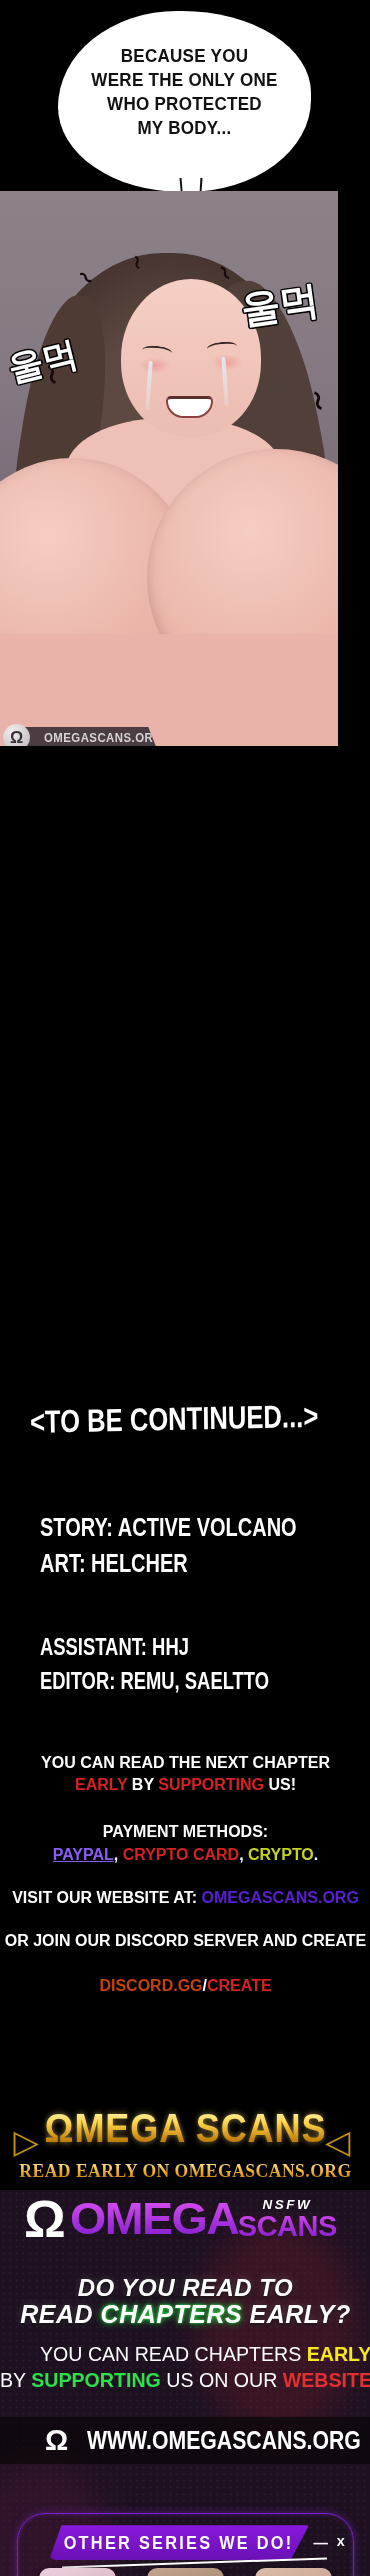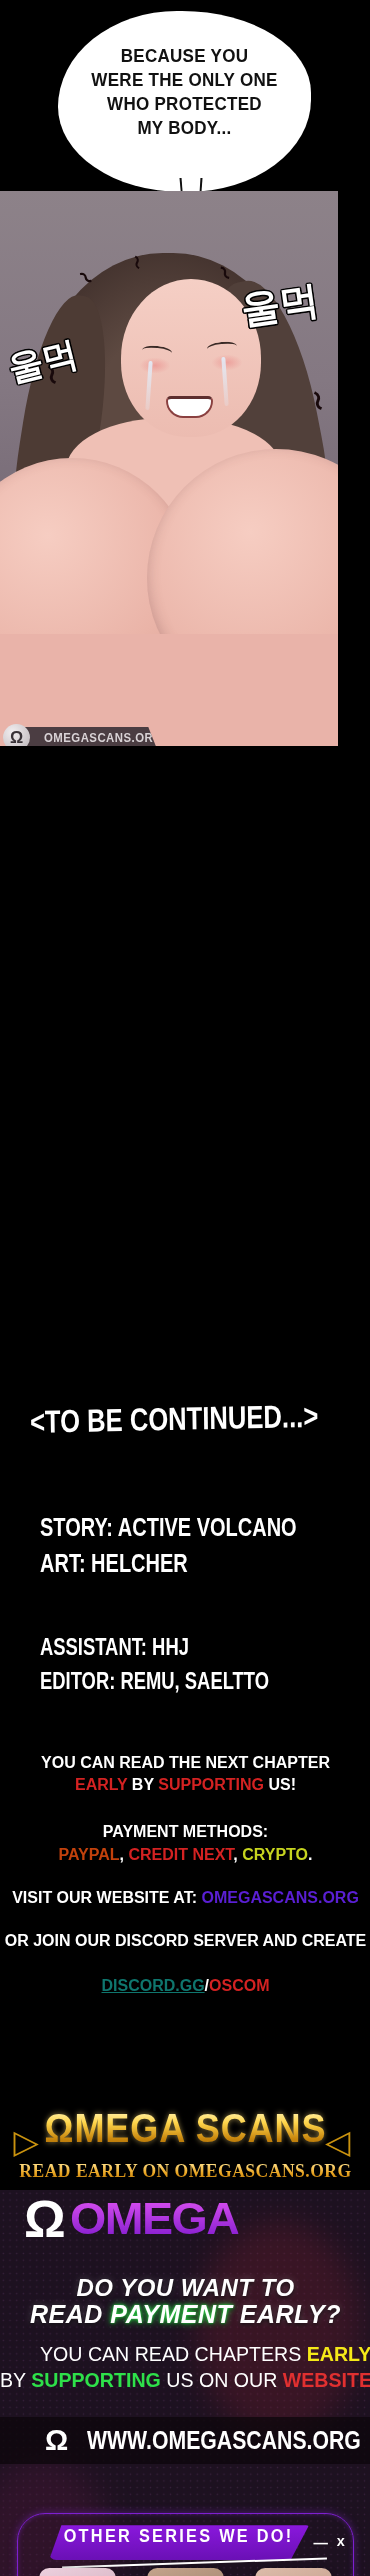--- a/index.html
+++ b/index.html
@@ -63,22 +63,22 @@
   .cond { font-weight:bold; color:#fff; white-space:nowrap; transform:scaleX(.8); transform-origin:left center; }
   .condc { font-weight:bold; color:#fff; white-space:nowrap; transform:scaleX(.85); transform-origin:center; }
   .abs { position:absolute; }
   .centerline { position:absolute; left:0; width:371px; text-align:center; }
   #tbc { left:30px; top:1404px; font-size:32px; transform:scaleX(.8) rotate(-1deg); }
   #credit-story { left:40px; top:1513px; font-size:25px; }
   #credit-art { left:40px; top:1549px; font-size:25px; }
   #credit-assistant { left:40px; top:1634px; font-size:23px; }
   #credit-editor { left:40px; top:1668px; font-size:23px; }
   .support-line { font-size:16px; font-weight:bold;margin-top:28px; }
-  .red { color:#d42222; } .paypal { color:#c2410c; } .crypto { color:#c6d41f; }
-  .purple { color:#5a1fd4; } .discblue { color:#0f766e;text-decoration:underline; }
+  .red { color:#d42222; } .paypal { color:#8b5cf6;text-decoration:underline; } .crypto { color:#c6d41f; }
+  .purple { color:#5a1fd4; } .discblue { color:#c2410c; }
 
   
   .gold-title { top:2105px; font-size:41px; font-weight:bold; letter-spacing:1px;
       background:linear-gradient(180deg,#fff8c8 5%, #ffd54a 38%, #c8860d 72%, #99610a 100%);
       -webkit-background-clip:text; background-clip:text; color:transparent;
       filter:drop-shadow(0 0 3.1px rgba(255,220,120,.55)); transform:scaleX(.88); transform-origin:center; }
   .gold-sub { top:2161px; font-family:"Liberation Serif", serif; font-size:18.5px; font-weight:bold; letter-spacing:0.5px;
       background:linear-gradient(180deg,#ffe08a 10%, #e8a21e 60%, #a86a08 100%);
       -webkit-background-clip:text; background-clip:text; color:transparent; transform:scaleX(.95); transform-origin:center; }
   .gold-tri { position:absolute; top:2122px; font-size:33px; color:#c9920f; }
@@ -109,21 +109,21 @@
       display:flex; align-items:center; }
   .strip-omega { margin-left:45px; font-size:29px; font-weight:bold; color:#fff; }
   .strip-site { margin-left:18.5px; font-size:25px; font-weight:bold; color:#fff; transform:scaleX(.85); transform-origin:left; white-space:nowrap; }
 
   
   .series-box { position:absolute; left:17px; top:2513px; width:337px; height:784px;
       border:1.5px solid #7d1fd0; border-radius:28px; box-shadow:0 0 8.2px rgba(140,40,225,.45), 0 0 5.2px rgba(140,40,225,.4) inset; }
   .series-banner { position:absolute; left:31px; top:11.3px; width:260px; height:35px;
       background:linear-gradient(180deg,#8a18dd,#6a10b5); border-radius:7.2px 3.1px 3.1px 7.2px;
       clip-path:polygon(12.4px 0, 100% 0, calc(100% - 18.5px) 100%, 0 100%);
-      display:flex; align-items:flex-start; justify-content:center; }
+      display:flex; align-items:center; justify-content:center; }
   .series-banner span { color:#fff; font-size:18.5px; font-weight:bold; letter-spacing:2.6px; transform:scaleX(.88); white-space:nowrap; }
   .series-underline { position:absolute; left:44px; top:48px; width:265px; height:1.5px; background:#fff; transform:rotate(-2deg); }
   .winctl { position:absolute; color:#fff; font-weight:bold; font-size:14.4px; }
   .grid { position:absolute; left:20.6px; top:54px; display:grid; grid-template-columns:repeat(3,77px); column-gap:31px; row-gap:16.5px; }
   .card { position:relative; width:77px; height:130px; border-radius:10.3px; overflow:hidden; box-shadow:0 2.6px 6.2px rgba(0,0,0,.65); }
   .card::before { content:""; position:absolute; inset:0;
       background:radial-gradient(closest-side at 50% 42%, rgba(244,206,188,.9) 0 46%, transparent 62%); }
   .card::after { content:""; position:absolute; inset:0; background:linear-gradient(180deg, transparent 55%, rgba(0,0,0,.5)); }
   .c1 { background:linear-gradient(160deg,#ecd0de,#b2808f); }
   .c2 { background:linear-gradient(160deg,#c4a48c,#6d5545); }
@@ -186,50 +186,54 @@
   <div class="centerline" style="top:1754px;">
     <span class="condc support-line">YOU CAN READ THE NEXT CHAPTER</span>
   </div>
   <div class="centerline" style="top:1776px;">
     <span class="condc support-line"><span class="red">EARLY</span><span> BY </span><span class="red">SUPPORTING</span><span> US!</span></span>
   </div>
   <div class="centerline" style="top:1823px;">
     <span class="condc support-line">PAYMENT METHODS:</span>
   </div>
   <div class="centerline" style="top:1846px;">
-    <span class="condc support-line"><span class="paypal">PAYPAL</span><span>, </span><span class="red">CREDIT NEXT</span><span>, </span><span class="crypto">CRYPTO</span><span>.</span></span>
+    <span class="condc support-line"><span class="paypal">PAYPAL</span><span>, </span><span class="red">CRYPTO CARD</span><span>, </span><span class="crypto">CRYPTO</span><span>.</span></span>
   </div>
   <div class="centerline" style="top:1889px;">
     <span class="condc support-line"><span>VISIT OUR WEBSITE AT: </span><span class="purple">OMEGASCANS.ORG</span></span>
   </div>
   <div class="centerline" style="top:1932px;">
     <span class="condc support-line">OR JOIN OUR DISCORD SERVER AND CREATE</span>
   </div>
   <div class="centerline" style="top:1977px;">
-    <span class="condc support-line"><span class="discblue">DISCORD.GG</span><span>/</span><span class="red">OSCOM</span></span>
+    <span class="condc support-line"><span class="discblue">DISCORD.GG</span><span>/</span><span class="red">CREATE</span></span>
   </div>
 
   <div class="centerline gold-title">ΩMEGA SCANS</div>
   <div class="centerline gold-sub">READ EARLY ON OMEGASCANS.ORG</div>
   <span class="gold-tri l">▷</span>
   <span class="gold-tri r">◁</span>
 
   <div class="dotzone">
     <div class="blob" style="left:196px;top:31px;width:165px;height:216px;background:#7a2030;"></div>
     <div class="blob" style="left:-31px;top:268px;width:144px;height:196px;background:#5a1a40;"></div>
 
   </div>
 
   <div class="nsfw-row">
     <span class="nsfw-omega">Ω</span>
     <span class="nsfw-word">OMEGA</span>
-  </div>
-
-  <div class="centerline promo-h" id="promo-h1">DO YOU WANT TO</div>
-  <div class="centerline promo-h" id="promo-h2"><span>READ </span><span class="greenglow">PAYMENT</span><span> EARLY?</span></div>
+    <span class="nsfw-stack">
+      <span class="nsfw-tag">NSFW</span>
+      <span class="nsfw-scans">SCANS</span>
+    </span>
+  </div>
+
+  <div class="centerline promo-h" id="promo-h1">DO YOU READ TO</div>
+  <div class="centerline promo-h" id="promo-h2"><span>READ </span><span class="greenglow">CHAPTERS</span><span> EARLY?</span></div>
   <div class="centerline" id="promo-p1">
     <span class="condc promo-p"><span>YOU CAN READ CHAPTERS </span><span class="yellow">EARLY</span></span>
   </div>
   <div class="centerline" id="promo-p2">
     <span class="condc promo-p"><span>BY </span><span class="green">SUPPORTING</span><span> US ON OUR </span><span class="redw">WEBSITE</span></span>
   </div>
 
   <div class="site-strip">
     <span class="strip-omega">Ω</span>
     <span class="strip-site">WWW.OMEGASCANS.ORG</span>

